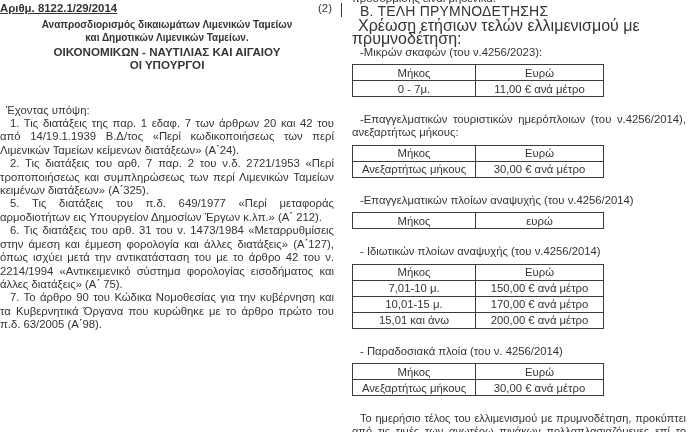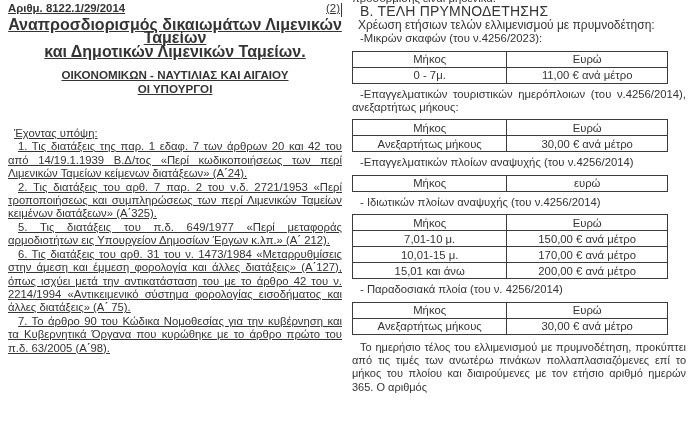--- a/index.html
+++ b/index.html
@@ -9,42 +9,42 @@
   }
   *{margin:0;padding:0;box-sizing:border-box;}
   html,body{background:#fff;}
   body{
     width:692px;height:432px;overflow:hidden;
     font-family:"Liberation Sans","DejaVu Sans",sans-serif;
     color:var(--text);background:var(--bg);
   }
   .page{position:relative;width:692px;height:432px;overflow:hidden;background:var(--bg);}
   .col{position:absolute;top:0;}
-  .col-left{left:8px;width:334px;top:2px;text-decoration:underline;}
+  .col-left{left:0;width:334px;top:2px;}
   .col-right{left:352px;width:334px;top:-8px;}
 
   .doc-head{display:flex;justify-content:space-between;align-items:flex-start;
             font-size:11.4px;line-height:13px;margin-bottom:3px;}
   .doc-number{font-weight:bold;text-decoration:underline;}
   .doc-index{font-weight:normal;padding-right:2px;}
   .col-divider-tick{position:absolute;left:341px;top:3px;width:1px;height:14px;background:var(--border);}
 
-  .subject{text-align:center;font-weight:bold;font-size:16px;line-height:13.4px;margin-bottom:10px;}
+  .subject{text-align:center;font-weight:bold;font-size:10px;line-height:13.4px;}
   .issuers{text-align:center;font-weight:bold;font-size:11.6px;line-height:13.4px;margin-bottom:12px;}
 
   .body-text{font-size:11.3px;line-height:13.4px;text-align:justify;}
   .para{text-indent:10px;}
   .having{text-indent:6px;margin-top:32px;}
 
   .carryover{font-size:11.3px;line-height:13.4px;}
   .section-title{font-size:14px;line-height:13.4px;text-indent:8px;letter-spacing:.2px;}
-  .intro{font-size:12px;line-height:13.4px;text-indent:6px;}
+  .intro{font-size:16px;line-height:13.4px;text-indent:6px;}
   .fee-label{font-size:11.3px;line-height:13.4px;text-indent:8px;text-align:justify;}
 
-  table.fee-table{width:316px;border-collapse:collapse;table-layout:fixed;margin:5px 0 4px 0;}
+  table.fee-table{width:252px;border-collapse:collapse;table-layout:fixed;margin:5px 0 16px 0;}
   table.fee-table td{
     border:1px solid var(--border);
     text-align:center;vertical-align:middle;
     height:16px;padding:0 2px;
     font-size:11.3px;line-height:14px;
   }
   td.c1{width:49%;}
   td.c2{width:51%;}
 
   .closing{margin-top:6px;text-indent:8px;font-size:11px;line-height:13.4px;text-align:justify;}

